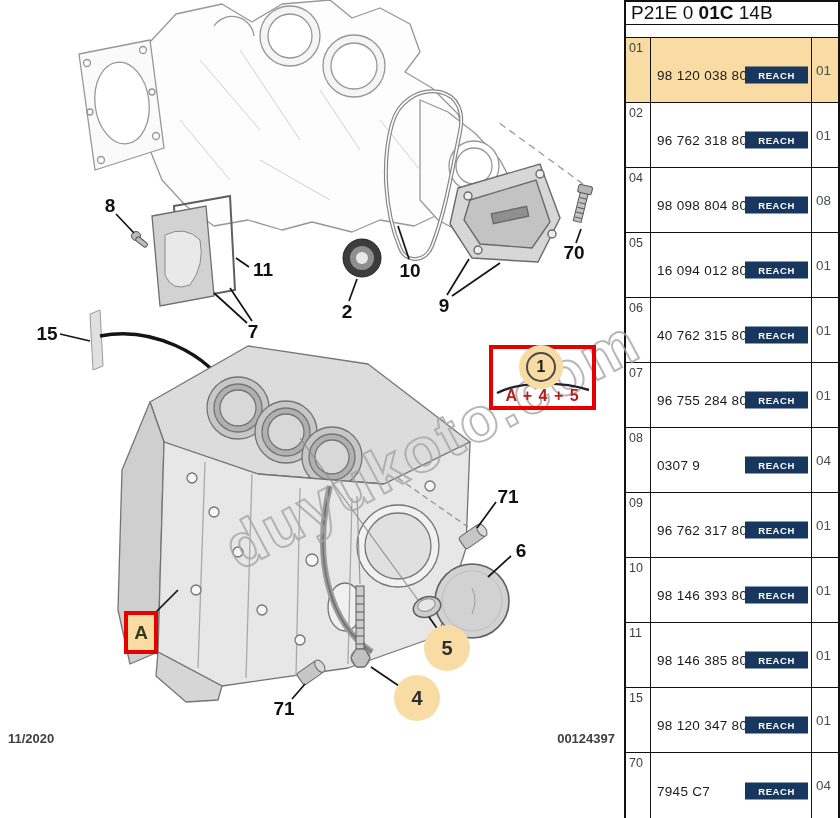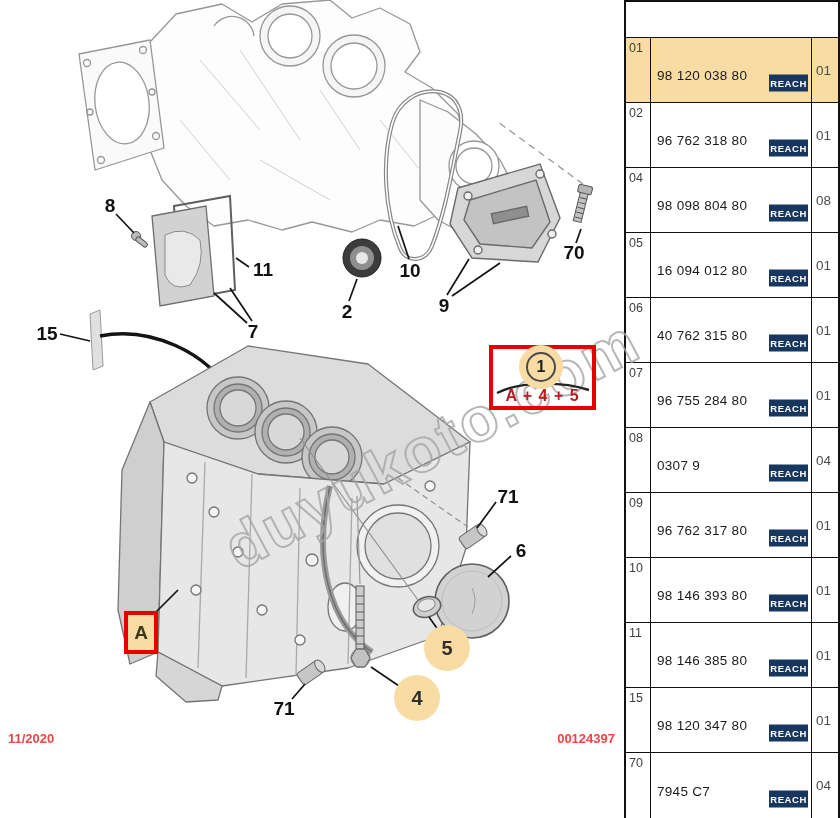--- a/index.html
+++ b/index.html
@@ -50,21 +50,21 @@
     font-size:16px; font-weight:bold; color:#b91c1c; letter-spacing:1px; z-index:7;
   }
 
   .zone-box {
     position:absolute; left:124px; top:611px; width:34px; height:43px;
     border:4px solid var(--red,#E60000); background:var(--highlight,#F6D7A2);
     display:flex; align-items:center; justify-content:center; z-index:6;
   }
   .zone-box span { font-size:19px; font-weight:bold; color:#3a3a1a; }
 
-  .footer-text { position:absolute; font-size:13px; font-weight:bold; color:#ef4444; z-index:6; }
+  .footer-text { position:absolute; font-size:13px; font-weight:bold; color:#404040; z-index:6; }
   #footer-left { left:8px; top:731px; }
   #footer-right { right:10px; top:731px; }
 
   
   #panel {
     position:absolute; left:624px; top:0; width:216px; height:818px;
     border-left:2px solid #111; border-top:2px solid #111; border-right:2px solid #111;
     background:#fff; display:flex; flex-direction:column;
   }
   .panel-header {
@@ -82,21 +82,21 @@
   .t-row:last-child { border-bottom:none; }
   .cell-ref { border-right:1.5px solid #111; font-size:12.5px; color:#3f3f3f; padding:3px 0 0 3px; }
   .cell-part { position:relative; }
   .part-num {
     position:absolute; left:6px; top:58%; transform:translateY(-50%);
     font-size:13.5px; font-weight:normal; color:#1a1a1a; letter-spacing:.3px; white-space:nowrap;
   }
   .reach-btn {
     position:absolute; right:3px; top:58%; transform:translateY(-50%);
     background:var(--reach,#17375E); color:#fff; font-size:9.5px; font-weight:bold;
-    letter-spacing:.6px; padding:3px 1px; cursor:pointer; white-space:nowrap;margin-top:8px;
+    letter-spacing:.6px; padding:3px 13px; cursor:pointer; white-space:nowrap;
   }
   .cell-qty {
     border-left:1.5px solid #111; display:flex; align-items:center;
     padding-left:4px; font-size:13.5px; color:#4a4f4a;
   }
   .t-row.highlighted .cell-ref,
   .t-row.highlighted .cell-part,
   .t-row.highlighted .cell-qty { background:var(--highlight,#F8DCA4); }
 </style>
 </head>
@@ -291,20 +291,21 @@
 
     <div class="zone-box">
       <span>A</span>
     </div>
 
     <div id="footer-left" class="footer-text">11/2020</div>
     <div id="footer-right" class="footer-text">00124397</div>
   </div>
 
   <div id="panel">
+    <div class="panel-header"><span>P21E 0 </span><span class="bold">01C</span><span> 14B</span></div>
     <div class="panel-spacer"></div>
     <div id="rows-container">
         <div class="t-row highlighted">
     <div class="cell-ref"><span>01</span></div>
     <div class="cell-part">
       <span class="part-num">98 120 038 80</span>
       <span class="reach-btn">REACH</span>
     </div>
     <div class="cell-qty">
             <span>01</span>

